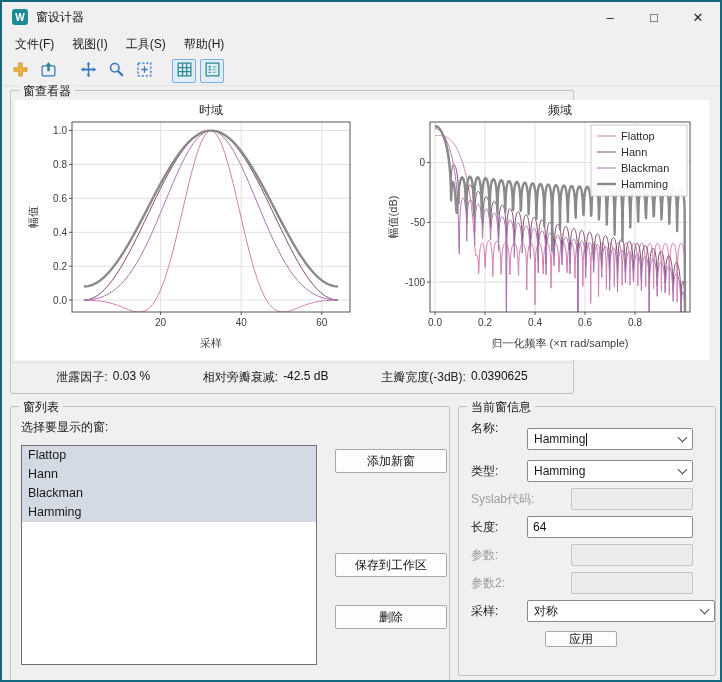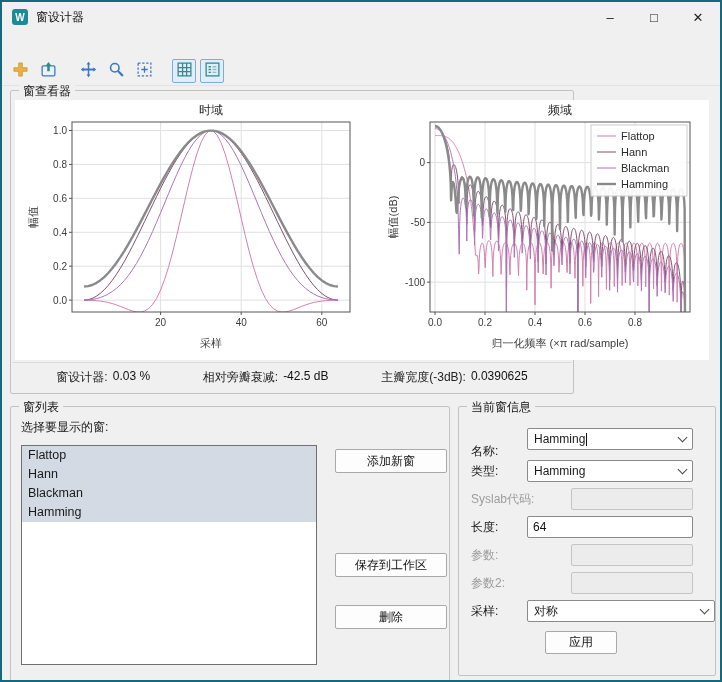--- a/index.html
+++ b/index.html
@@ -47,21 +47,21 @@
   .side-btn{position:absolute;left:324px;width:112px;height:24px;}
   
   .info-group{left:456px;top:404px;width:258px;height:270px;}
   .info-label{position:absolute;left:12px;line-height:22px;}
   .info-label.disabled{color:#9d9d9d;}
   .combo{position:absolute;height:22px;background:#fff;border:1px solid #8a8a8a;border-radius:2px;display:flex;align-items:center;padding:0 6px;font-size:12px;}
   .combo .chev{width:7px;height:7px;border-right:1.5px solid #4a4a4a;border-bottom:1.5px solid #4a4a4a;transform:rotate(45deg);margin-left:auto;margin-top:-4px;}
   .caret{display:inline-block;width:1px;height:13px;background:#111;margin-left:1px;}
   .tfield{position:absolute;height:22px;border:1px solid #8a8a8a;border-radius:2px;background:#fff;font-family:"Liberation Sans",sans-serif;font-size:12px;padding:0 5px;color:#111;}
   .tfield:disabled{background:#ececec;border-color:#c5c5c5;}
-  .apply-btn{position:absolute;left:86px;top:224px;width:72px;height:23px;}
+  .apply-btn{position:absolute;left:86px;top:224px;width:72px;height:16px;}
 </style>
 </head>
 <body>
 
 <div class="window">
 
   <div class="titlebar">
     <span class="app-icon">
       <svg viewBox="0 0 16 16">
           <rect width="16" height="16" rx="3" fill="#1d8a96"></rect>
@@ -69,20 +69,26 @@
         </svg>
     </span>
     <span class="title-text">窗设计器</span>
     <div class="win-controls">
       <div class="win-btn">–</div>
       <div class="win-btn">□</div>
       <div class="win-btn close">✕</div>
     </div>
   </div>
 
+  <div class="menubar">
+    <span class="menu-item">文件(F)</span>
+    <span class="menu-item">视图(I)</span>
+    <span class="menu-item">工具(S)</span>
+    <span class="menu-item">帮助(H)</span>
+  </div>
 
   <div class="toolbar">
     <div class="tool-btn">
       <span>
         <svg viewBox="0 0 16 16" width="17" height="17">
             <path d="M6.3 1.8h3.4v4.5h4.5v3.4H9.7v4.5H6.3V9.7H1.8V6.3h4.5z" fill="#ebb23d" stroke="#c9922a" stroke-width="0.7"></path>
           </svg>
       </span>
     </div>
     <div class="tool-btn">
@@ -232,21 +238,21 @@
             <line x1="211" y1="52" x2="230" y2="52" stroke="#84506d" stroke-width="1"></line>
             <text x="235" y="55.5" font-size="11" fill="#2b2b2b">Hann</text>
             <line x1="211" y1="68" x2="230" y2="68" stroke="#ad74b8" stroke-width="1"></line>
             <text x="235" y="71.5" font-size="11" fill="#2b2b2b">Blackman</text>
             <line x1="211" y1="84" x2="230" y2="84" stroke="#8a8a8a" stroke-width="2.4"></line>
             <text x="235" y="87.5" font-size="11" fill="#2b2b2b">Hamming</text>
           </svg></div>
     </div>
     <div class="stats">
       <span class="stat">
-        <span class="lab">窗设计器:</span>
+        <span class="lab">泄露因子:</span>
         <span class="val">0.03 %</span>
       </span>
       <span class="stat">
         <span class="lab">相对旁瓣衰减:</span>
         <span class="val">-42.5 dB</span>
       </span>
       <span class="stat">
         <span class="lab">主瓣宽度(-3dB):</span>
         <span class="val">0.0390625</span>
       </span>
@@ -263,21 +269,21 @@
       <div class="list-item selected">Hamming</div>
     </div>
     <div class="btn side-btn" style="top:42px;">添加新窗</div>
     <div class="btn side-btn" style="top:146px;">保存到工作区</div>
     <div class="btn side-btn" style="top:198px;">删除</div>
   </div>
 
   <div class="group info-group">
     <span class="group-title">当前窗信息</span>
 
-    <span class="info-label" style="top:33px;">名称:</span>
+    <span class="info-label" style="top:10px;">名称:</span>
     <div class="combo" style="left:68px;top:21px;width:166px;">
       <span>Hamming</span>
         <span class="caret"></span>
       <span class="chev"></span>
     </div>
 
     <span class="info-label" style="top:53px;">类型:</span>
     <div class="combo" style="left:68px;top:53px;width:166px;">
       <span>Hamming</span>
       <span class="chev"></span>

